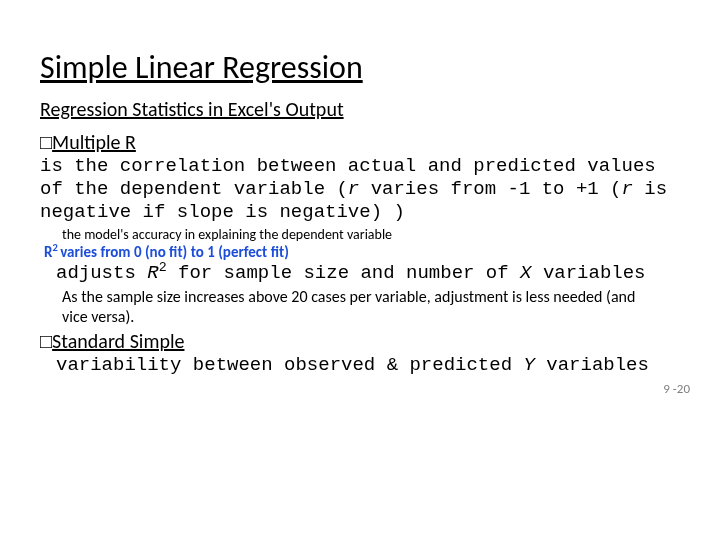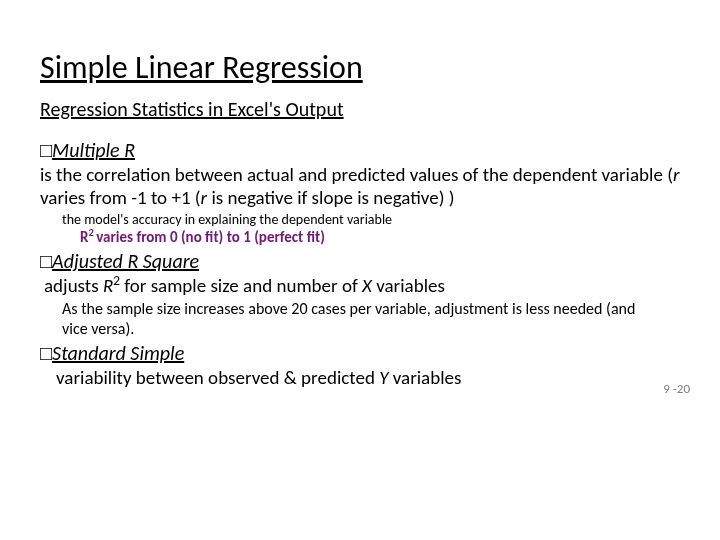--- a/index.html
+++ b/index.html
@@ -21,51 +21,51 @@
   .title {
     font-size: 32px;
     font-weight: 400;
     text-decoration: underline;
     margin: 0 0 10px 0;
     line-height: 1.15;
   }
   .section-label {
     font-size: 20px;
     text-decoration: underline;
-    margin: 2px 0 16px 0;
+    margin: 2px 0 8px 0;
     line-height: 1.25;
   }
   .bullet-head {
     font-size: 20px;
     text-decoration: underline;
     margin: 2px 0 0 0;
     line-height: 1.25;
-    font-style: italic;
   }
   .bullet-head .sq {
     font-family: "Segoe UI Symbol", Arial, sans-serif;
     text-decoration: none;
     display: inline-block;
   }
   .body-text {
     font-size: 19px;
     line-height: 1.22;
     margin: 0 0 2px 0;
+    font-family: Liberation Mono, monospace;
   }
   .body-text .ital { font-style: italic; }
   .indented {
     margin-left: 22px;
     font-size: 14px;
     line-height: 1.22;
   }
   .red-note {
-    margin-left: 40px;
+    margin-left: 4px;
     font-size: 15px;
     font-weight: 700;
-    color: #701a75;
+    color: #1d4ed8;
     line-height: 1.25;
   }
   .sub-note {
     margin-left: 22px;
     font-size: 16px;
     font-weight: 400;
     line-height: 1.25;
     padding-right: 40px;
   }
   .sup {
@@ -95,24 +95,21 @@
   </div>
   <div class="body-text">
     <span> is the correlation between actual and predicted values of the dependent variable   (</span><span class="ital">r</span><span> varies from -1 to +1 (</span><span class="ital">r</span><span> is negative if slope is negative) )</span>
   </div>
 
   <div class="indented">the model's accuracy in explaining the dependent variable</div>
   <div class="red-note">
     <span>R</span><span class="sup">2 </span><span>varies from 0 (no fit) to 1 (perfect fit)</span>
   </div>
 
-  <div class="bullet-head">
-    <span class="sq">□</span><span>Adjusted R Square</span>
-  </div>
-  <div class="body-text" style="margin-left:4px;">
+  <div class="body-text" style="margin-left:16px;">
     <span>adjusts </span><span class="ital">R</span><span class="sup">2</span><span> for sample size and number of </span><span class="ital">X</span><span> variables</span>
   </div>
   <div class="sub-note">As the sample size increases above 20 cases per variable, adjustment is less needed (and vice versa).</div>
 
   <div class="bullet-head">
     <span class="sq">□</span><span>Standard Simple</span>
   </div>
   <div class="body-text" style="margin-left:16px;">
     <span>variability between observed &amp; predicted </span><span class="ital">Y</span><span> variables</span>
   </div>

